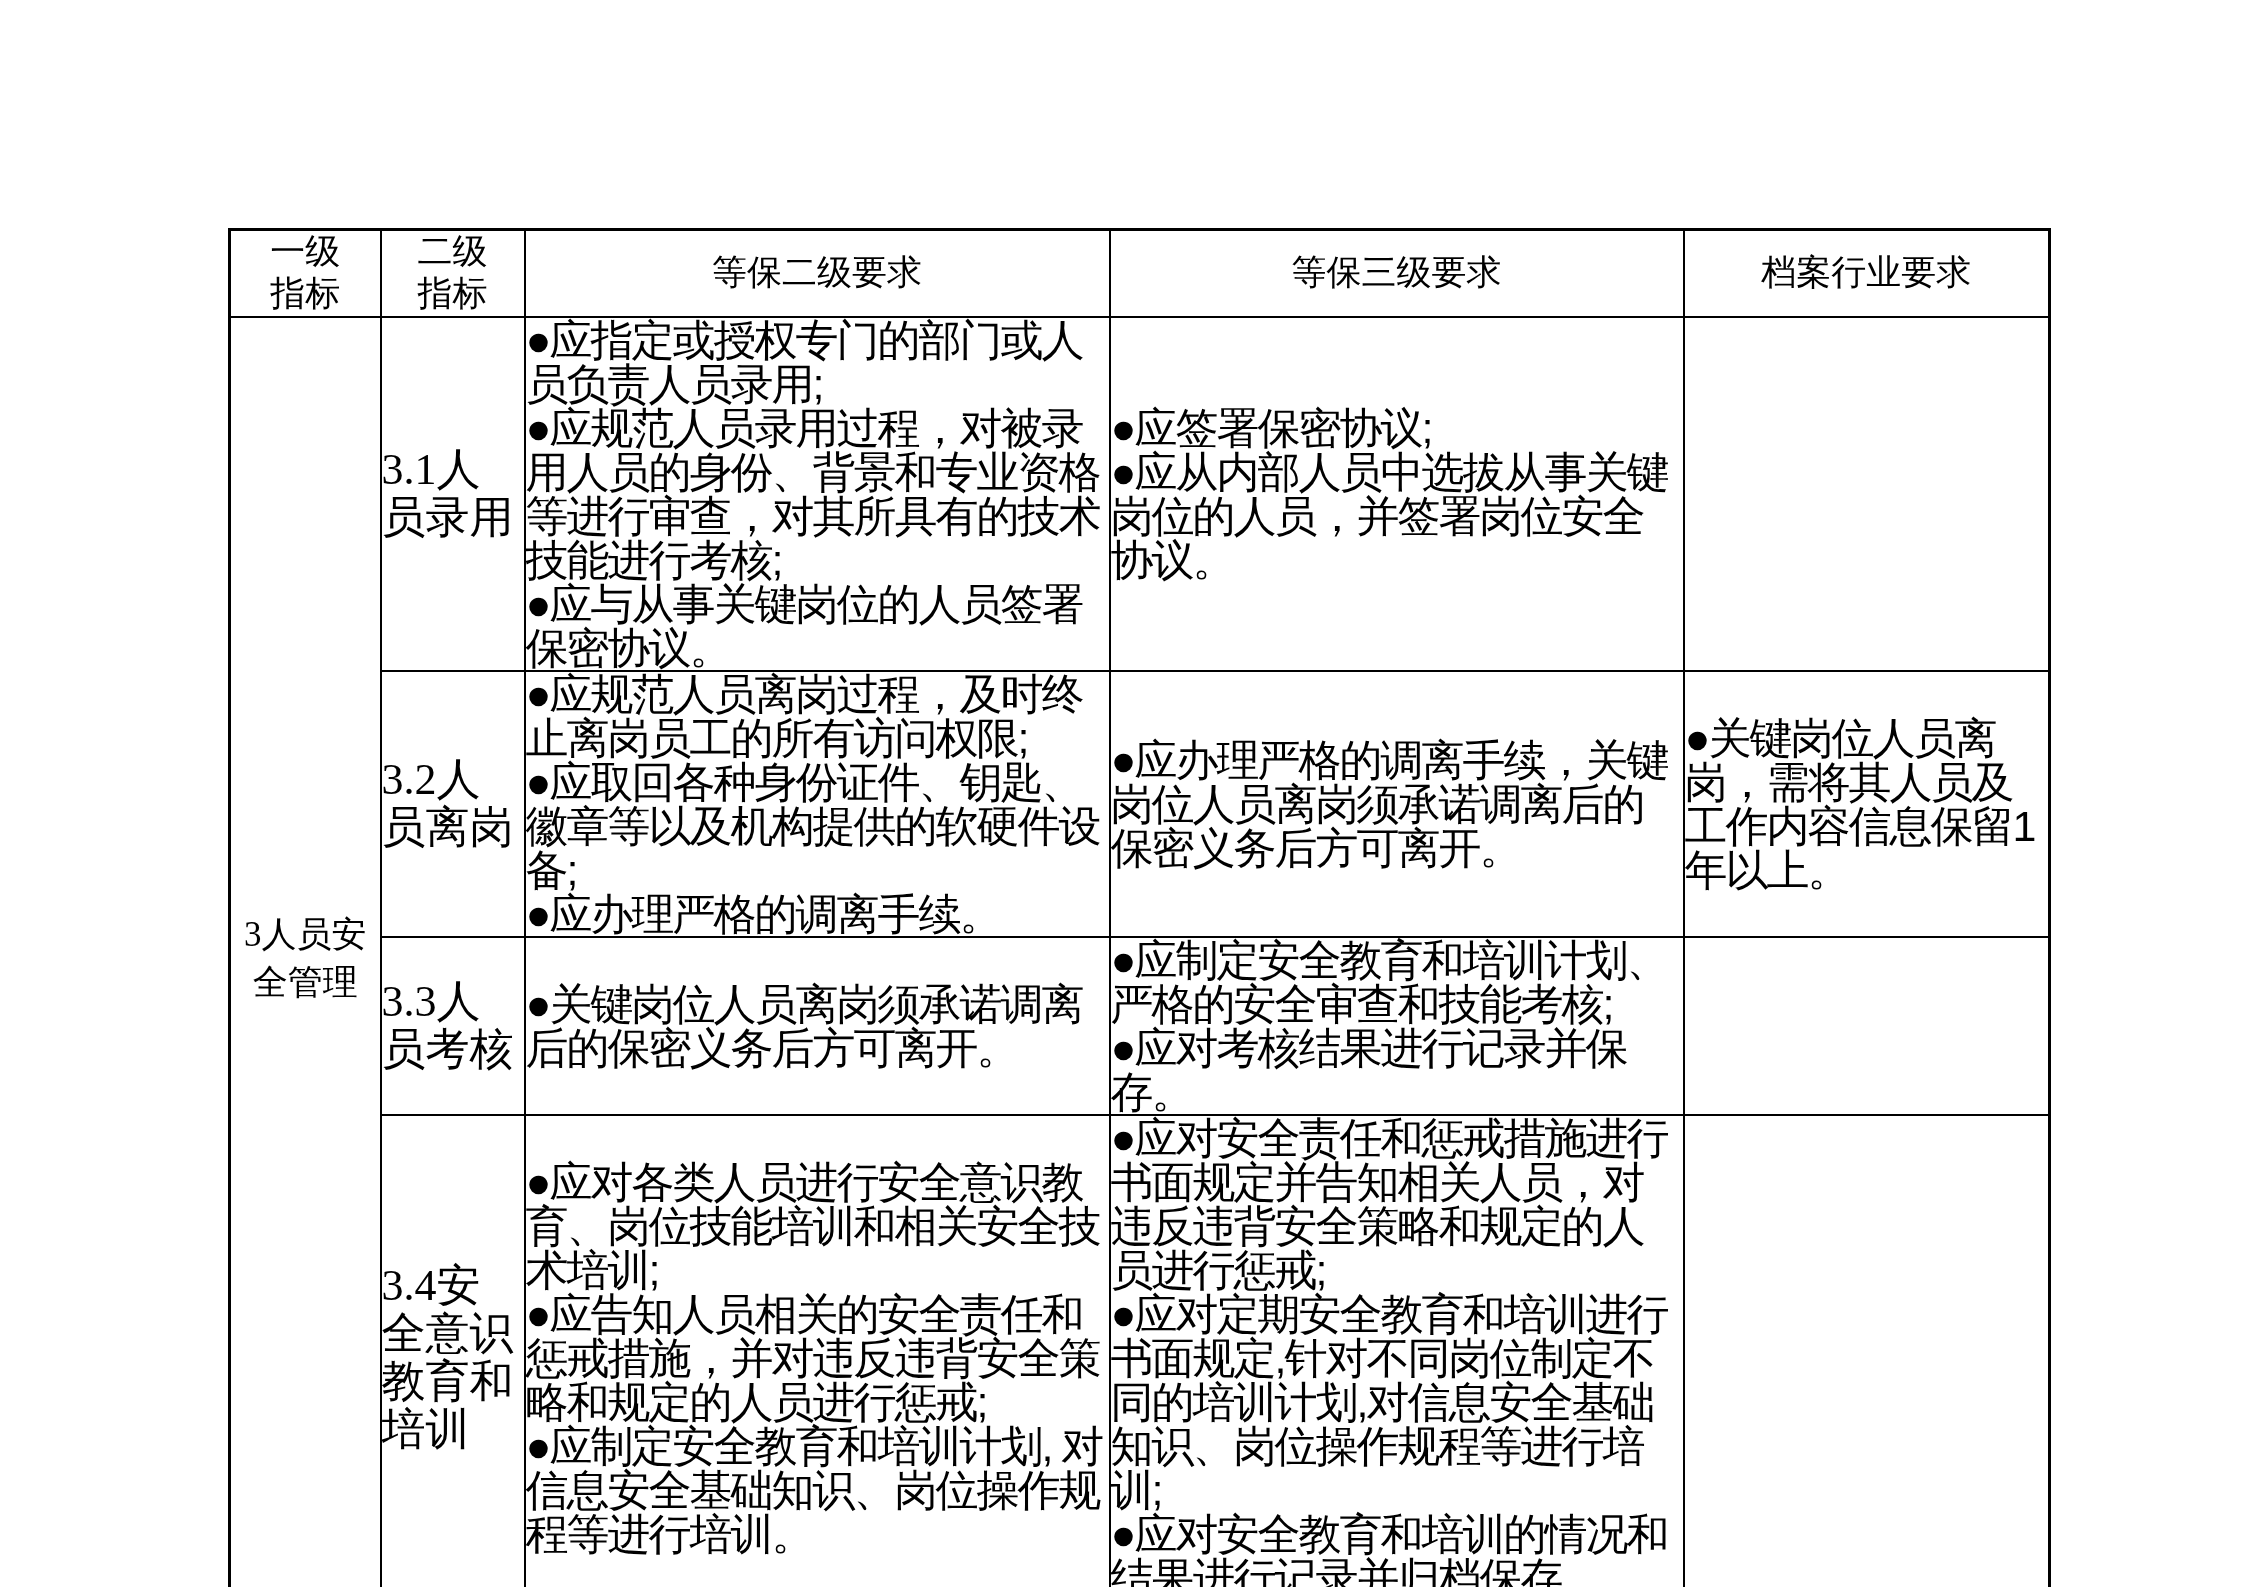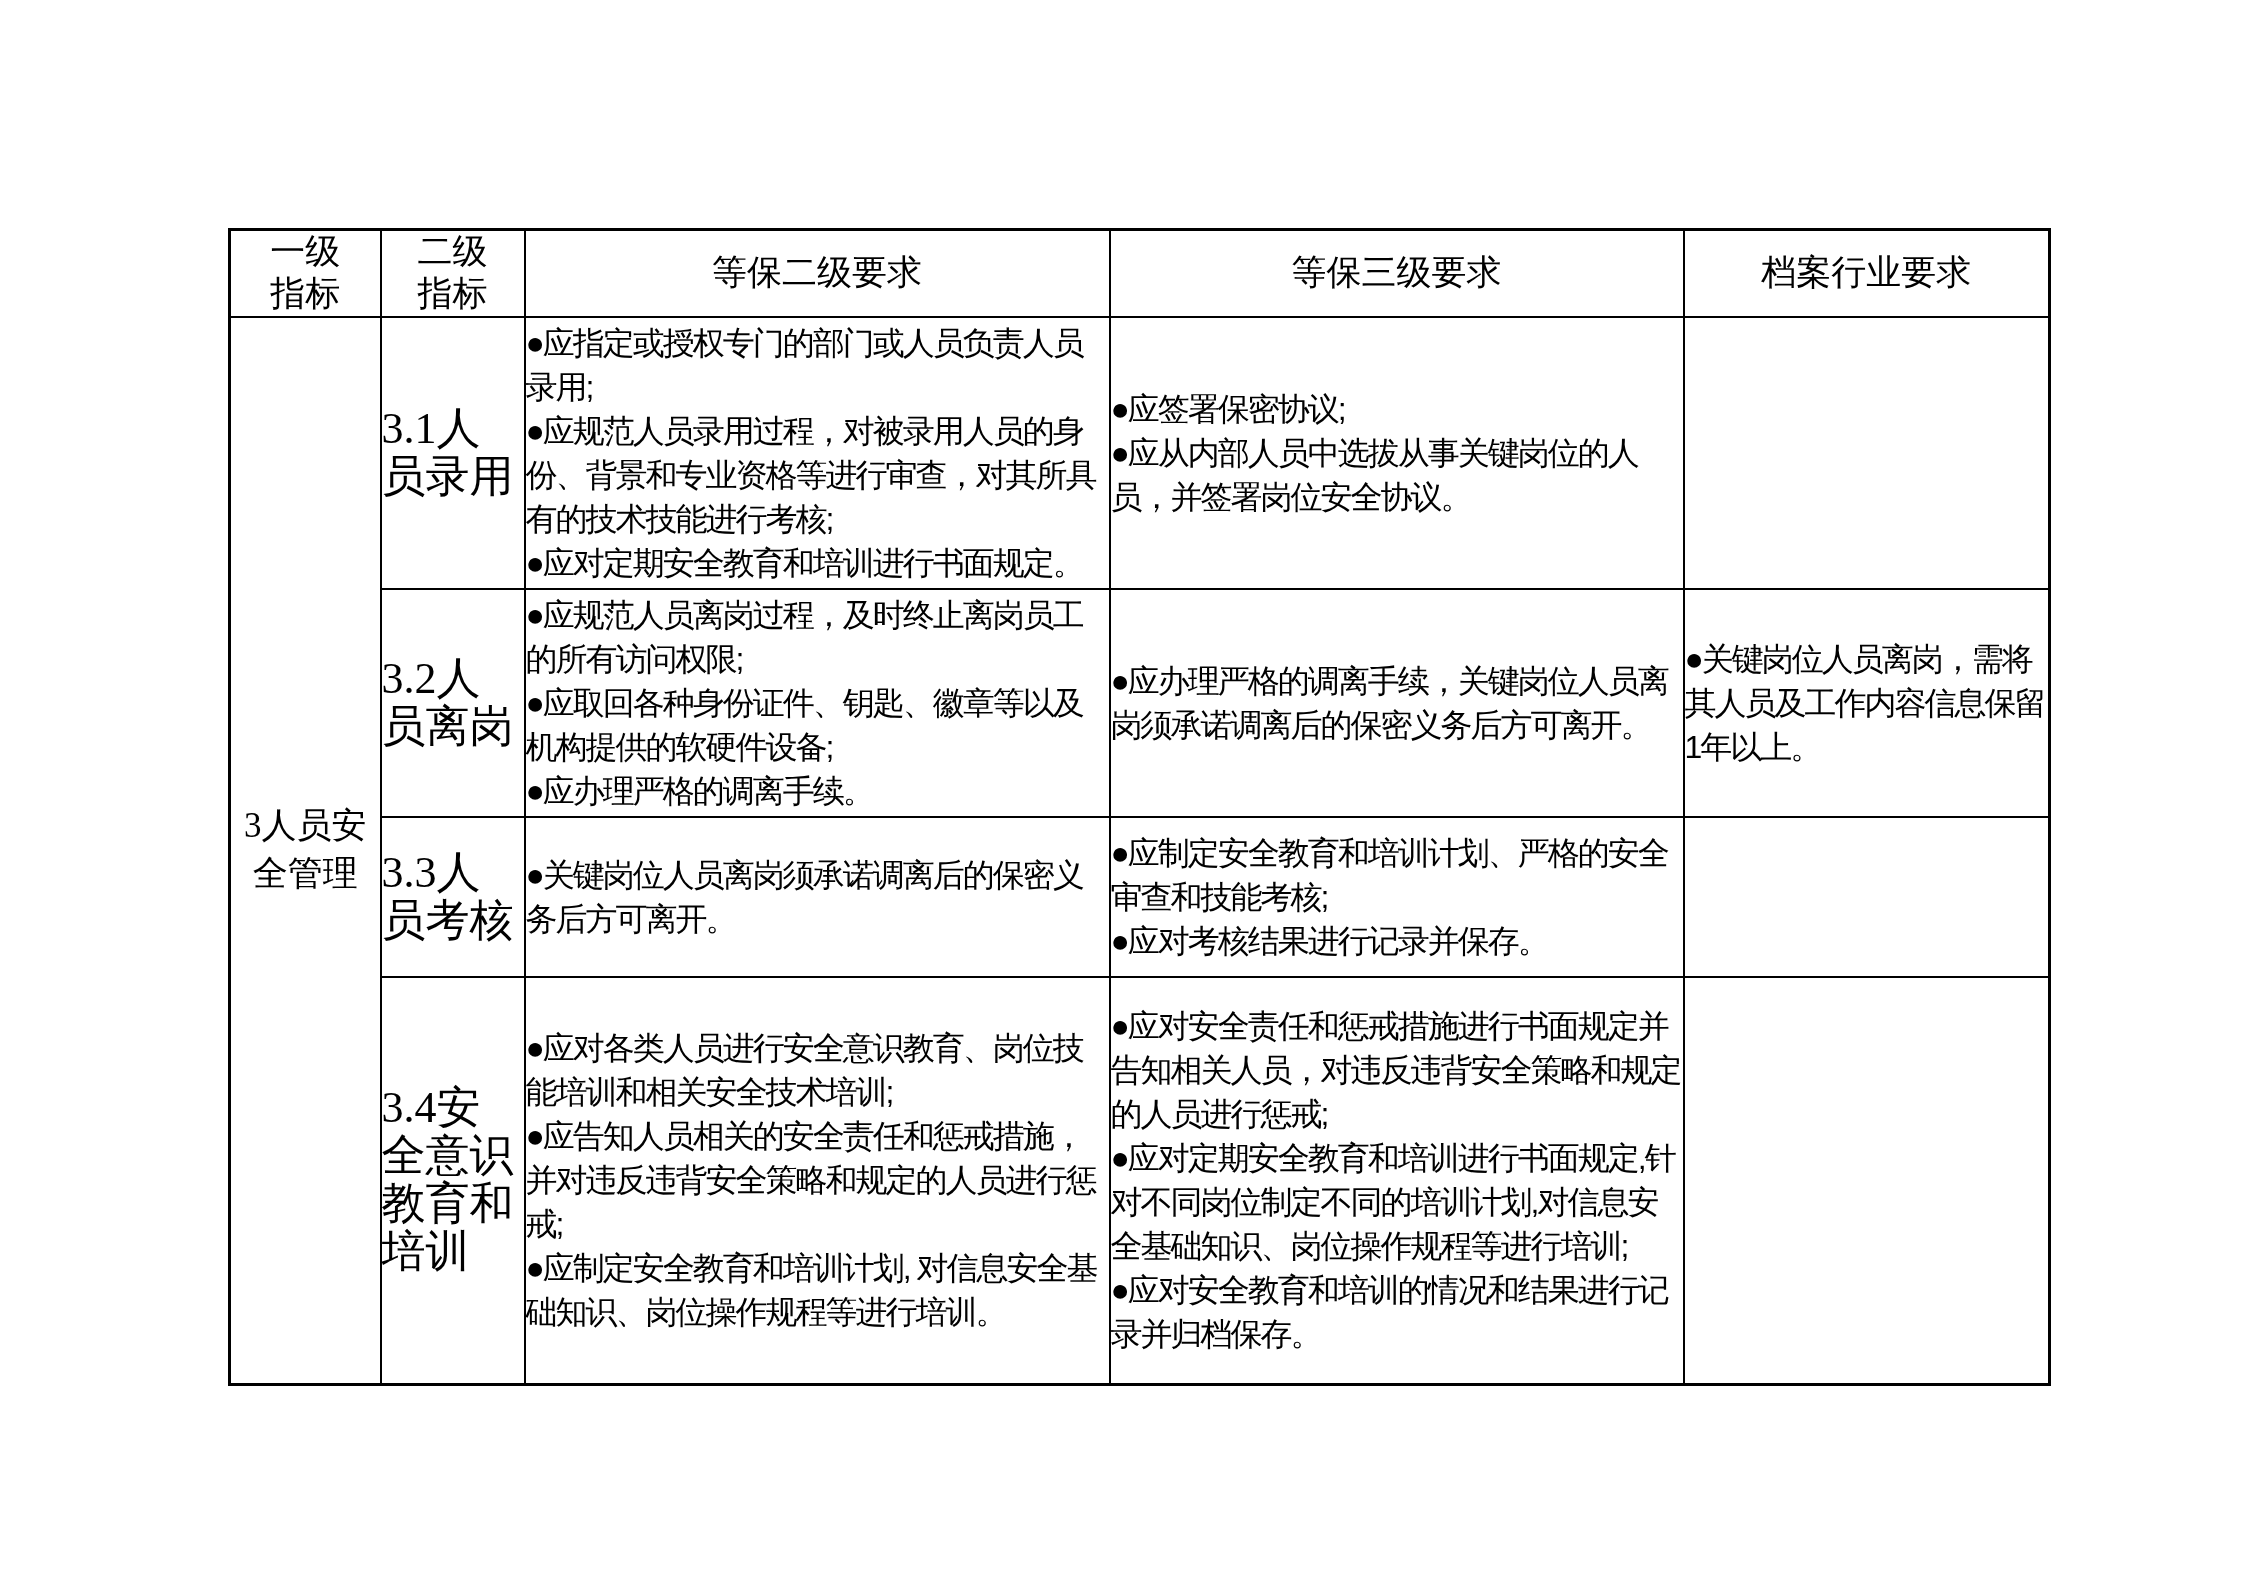--- a/index.html
+++ b/index.html
@@ -55,21 +55,21 @@
   td.lbl {
     font-size: 44px;
     line-height: 48px;
     text-align: left;
     padding-left: 11px;
     padding-right: 2px;
     word-break: break-all;
   }
   td.req {
     font-family: "Liberation Sans", "DejaVu Sans", sans-serif;
-    font-size: 32px;
+    font-size: 43px;
     letter-spacing: -2px;
     line-height: 44px;
     text-align: left;
     word-break: break-all;
   }
   td.req .b { display: block; }
   td.c-l2 { padding: 4px 0 4px 7px; }
   td.c-l3 { padding: 4px 2px 4px 8px; }
   td.c-ar { padding: 4px 0 4px 5px; margin-top: 48px; }
 </style>
@@ -96,21 +96,21 @@
       <th class="hdr">等保三级要求</th>
       <th class="hdr">档案行业要求</th>
     </tr>
 
     <tr class="h-r1">
       <td class="group" rowspan="4">3人员安全管理</td>
       <td class="lbl">3.1人员录用</td>
       <td class="req c-l2">
         <span class="b">●应指定或授权专门的部门或人员负责人员录用;</span>
         <span class="b">●应规范人员录用过程，对被录用人员的身份、背景和专业资格等进行审查，对其所具有的技术技能进行考核;</span>
-        <span class="b">●应对定期安全教育和培训进行书面规定。</span>
+        <span class="b">●应与从事关键岗位的人员签署保密协议。</span>
       </td>
       <td class="req c-l3">
         <span class="b">●应签署保密协议;</span>
         <span class="b">●应从内部人员中选拔从事关键岗位的人员，并签署岗位安全协议。</span>
       </td>
       <td class="req c-ar"></td>
     </tr>
 
     <tr class="h-r2">
       <td class="lbl">3.2人员离岗</td>

